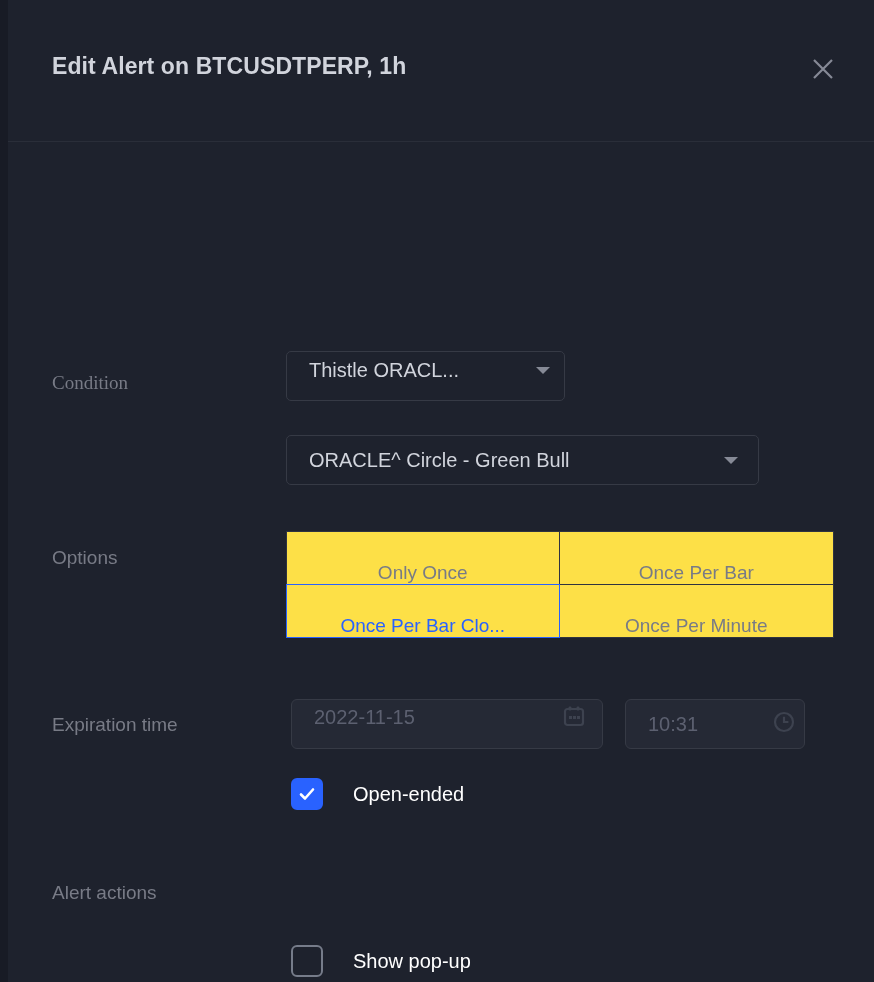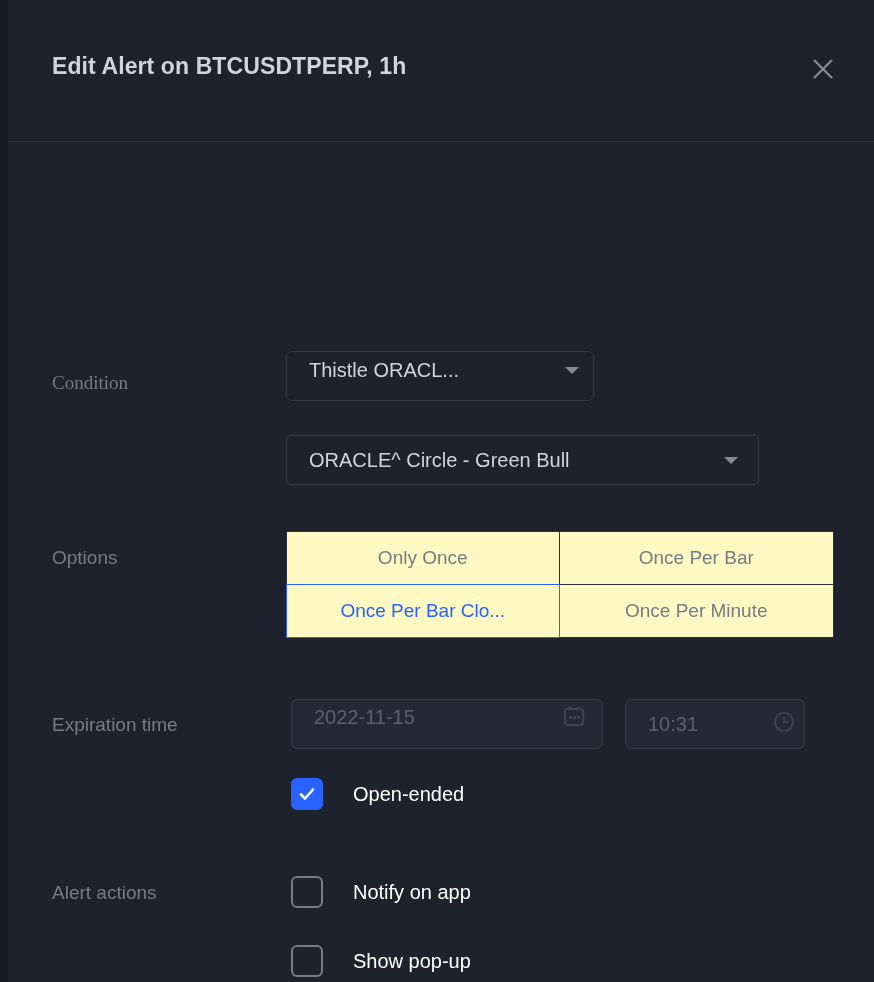--- a/index.html
+++ b/index.html
@@ -89,21 +89,21 @@
     width: 0;
     height: 0;
     border-left: 7px solid transparent;
     border-right: 7px solid transparent;
     border-top: 7px solid #868a96;
   }
 
   #condition-select {
     left: 278px;
     top: 209px;
-    width: 308px;
+    width: 279px;
     height: 50px;
     padding: 0 14px 12px 22px;
     justify-content: space-between;
   }
   #condition-select .select-value { flex: 1; }
   #condition-select .caret { margin-left: 2px; }
 
   #indicator-select {
     left: 278px;
     top: 293px;
@@ -120,25 +120,25 @@
     top: 389px;
     width: 547px;
     height: 106px;
     display: grid;
     grid-template-columns: 1fr 1fr;
     grid-template-rows: 1fr 1fr;
   }
   .seg-btn {
     box-sizing: border-box;
     border: 1px solid #2f3341;
-    background: #fef9c3;
+    background: #fde047;
     color: #787b86;
     font-size: 19px;
     display: flex;
-    align-items: center;
+    align-items: flex-end;
     justify-content: center;
     cursor: pointer;
     margin: -0.5px;
     white-space: nowrap;
     overflow: hidden;
   }
   .seg-btn.selected {
     border: 1.5px solid #2962ff;
     color: #2962ff;
     z-index: 2;
@@ -288,26 +288,20 @@
       <span class="checkbox checked">
         <svg class="tick" width="20" height="20" viewBox="0 0 20 20">
           <path d="M4 10.5 L8 14.5 L16 5.5" fill="none" stroke="#ffffff" stroke-width="2.6" stroke-linecap="round" stroke-linejoin="round"></path>
         </svg>
       </span>
       <span class="check-label">Open-ended</span>
     </div>
 
     <div class="row-label" style="top:740px;">Alert actions</div>
 
-    <div class="check-row" style="top:733px;">
-      <span class="checkbox">
-        
-      </span>
-      <span class="check-label">Notify on app</span>
-    </div>
 
     <div class="check-row" style="top:802px;">
       <span class="checkbox">
         
       </span>
       <span class="check-label">Show pop-up</span>
     </div>
 
   </div>
 </div>

